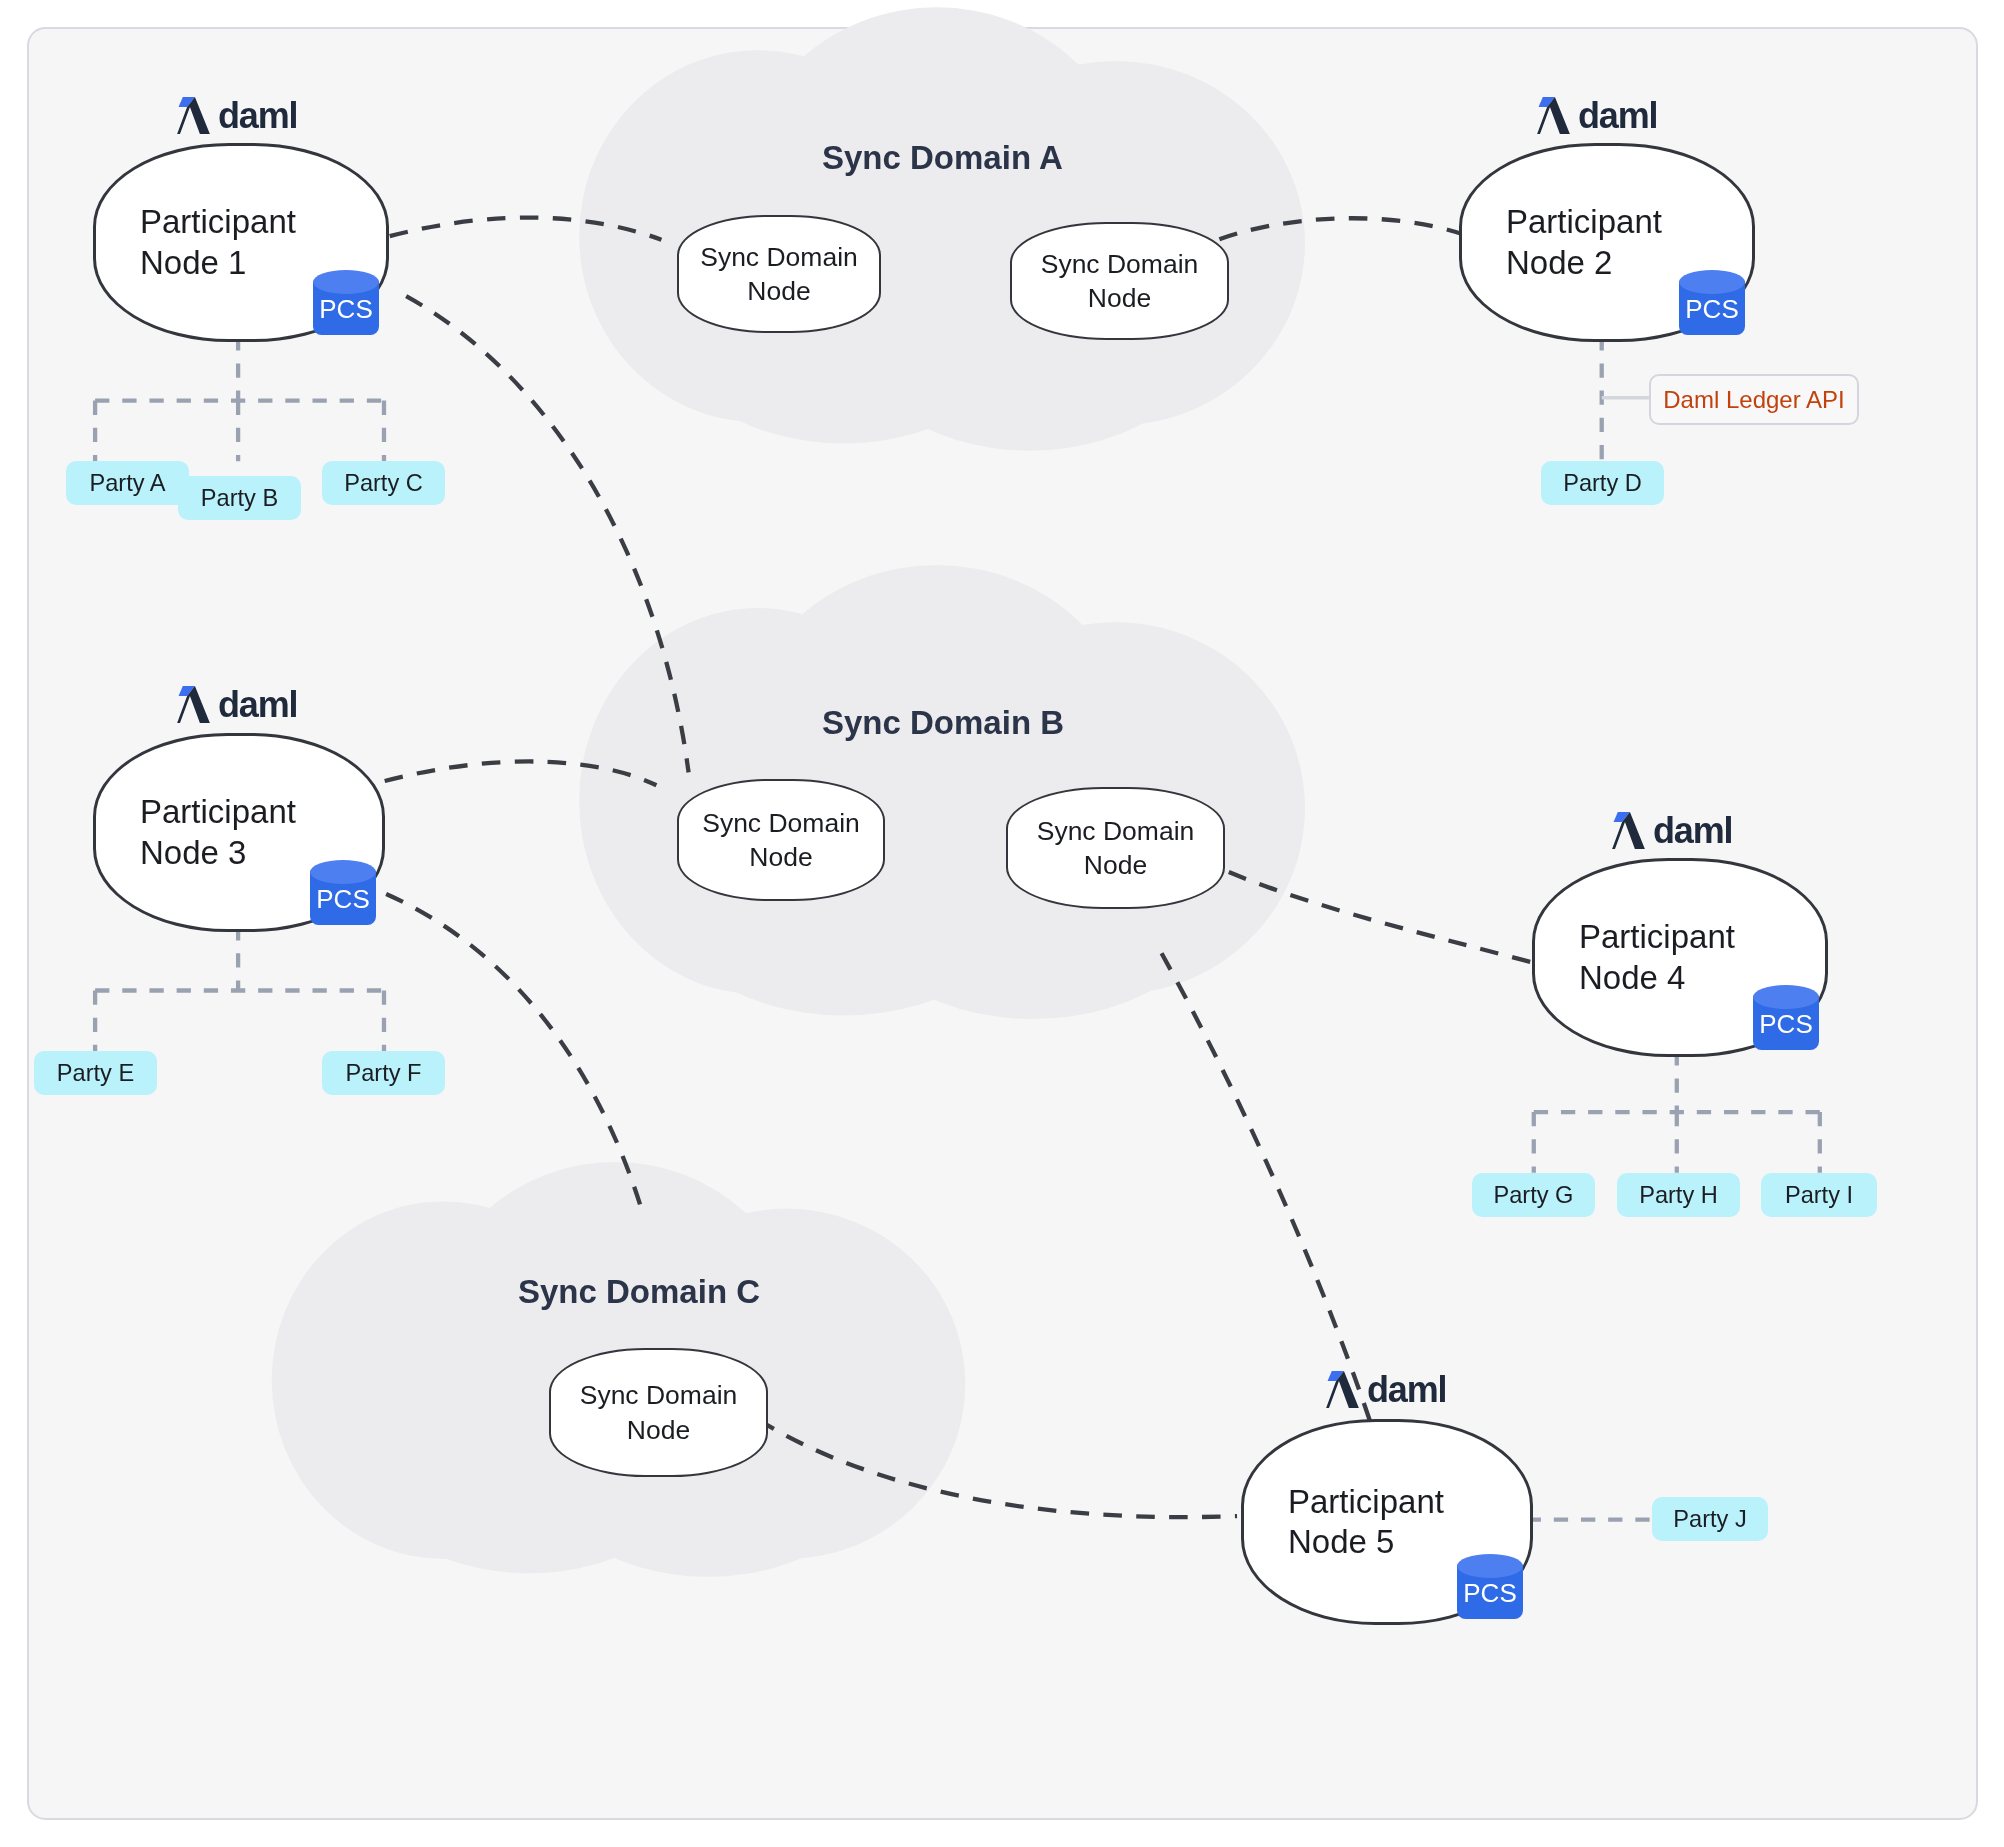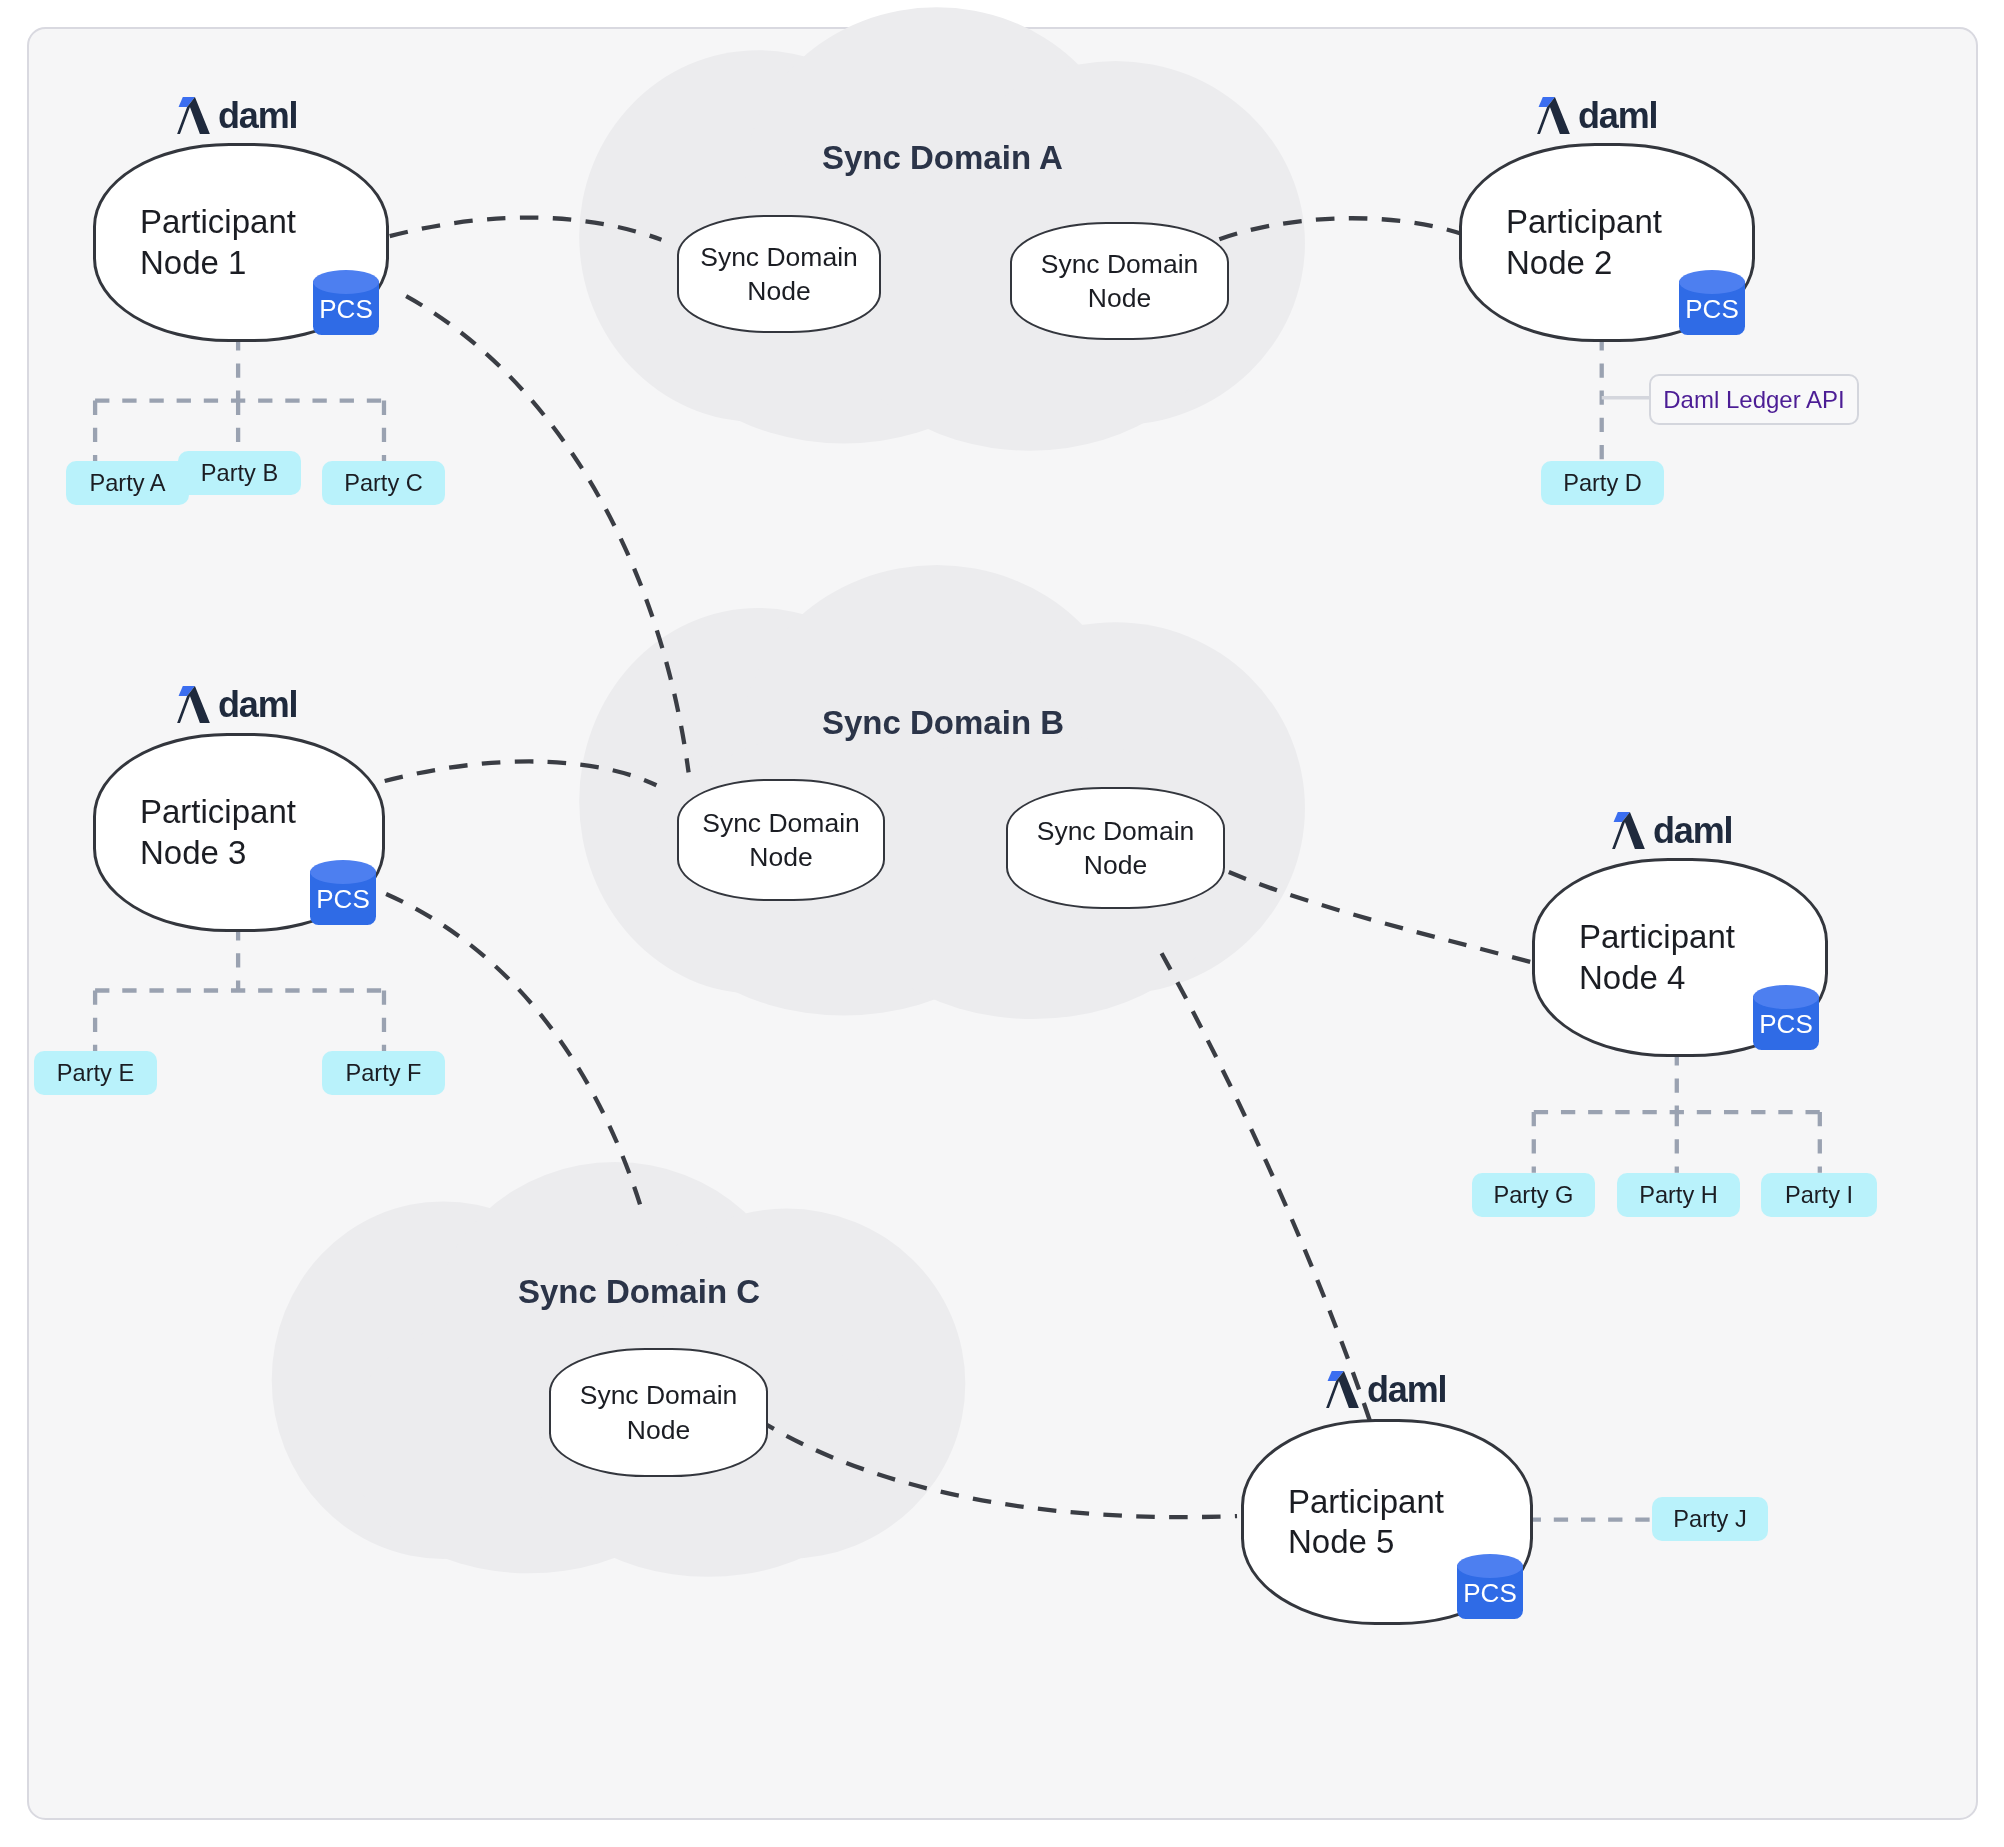--- a/index.html
+++ b/index.html
@@ -34,21 +34,21 @@
   .cloudlabel{position:absolute;font-size:33px;font-weight:700;color:#2b3448;white-space:nowrap;}
 
   
   .snode{position:absolute;background:#ffffff;border:2.1px solid #33363d;
          border-radius:44% 44% 44% 44% / 34% 34% 34% 34%;
          display:flex;align-items:center;justify-content:center;text-align:center;margin-left:16px;}
   .snode .slabel{font-size:26.5px;color:#1b1d23;line-height:1.3;white-space:pre-line;}
 
   
   .apibox{position:absolute;background:#f8f8f9;border:2.1px solid #d4d6dd;border-radius:10px;
-          display:flex;align-items:center;justify-content:center;color:#4c1d95;font-size:24px;height:47px;}
+          display:flex;align-items:center;justify-content:center;color:#c2410c;font-size:24px;height:47px;}
 
   
   .footer{position:absolute;font-size:34px;font-weight:700;color:#2b3448;white-space:nowrap;}
 </style>
 </head>
 <body>
 
 <div id="stage">
   <div id="canvas"></div>
 
@@ -235,21 +235,21 @@
   </div>
   <div class="pcs" style="left:1457px;top:1554px;">
     <div class="body"></div>
     <div class="top"></div>
     <div class="txt">PCS</div>
   </div>
 
   <div class="party" style="left:34px;top:461px;width:123px;margin-left:32px;">
     <span>Party A</span>
     </div>
-  <div class="party" style="left:178px;top:451px;width:123px;">
+  <div class="party" style="left:178px;top:476px;width:123px;">
     <span>Party B</span>
     </div>
   <div class="party" style="left:322px;top:461px;width:123px;">
     <span>Party C</span>
     </div>
 
   <div class="party" style="left:1541px;top:461px;width:123px;">
     <span>Party D</span>
     </div>
 

